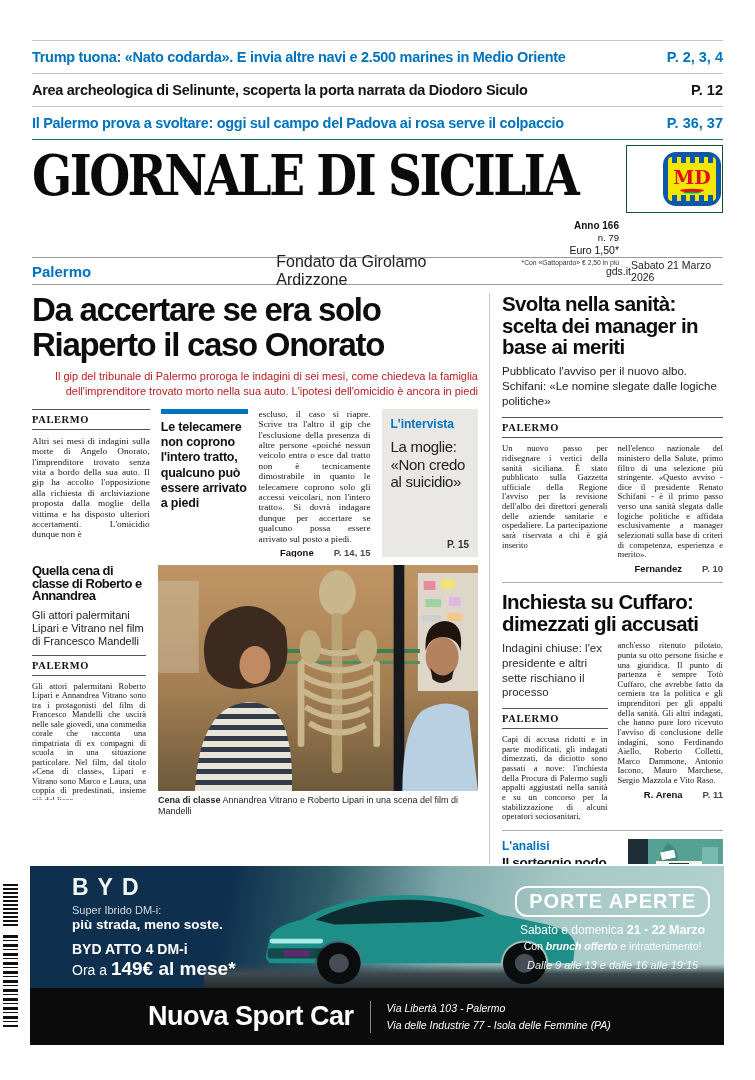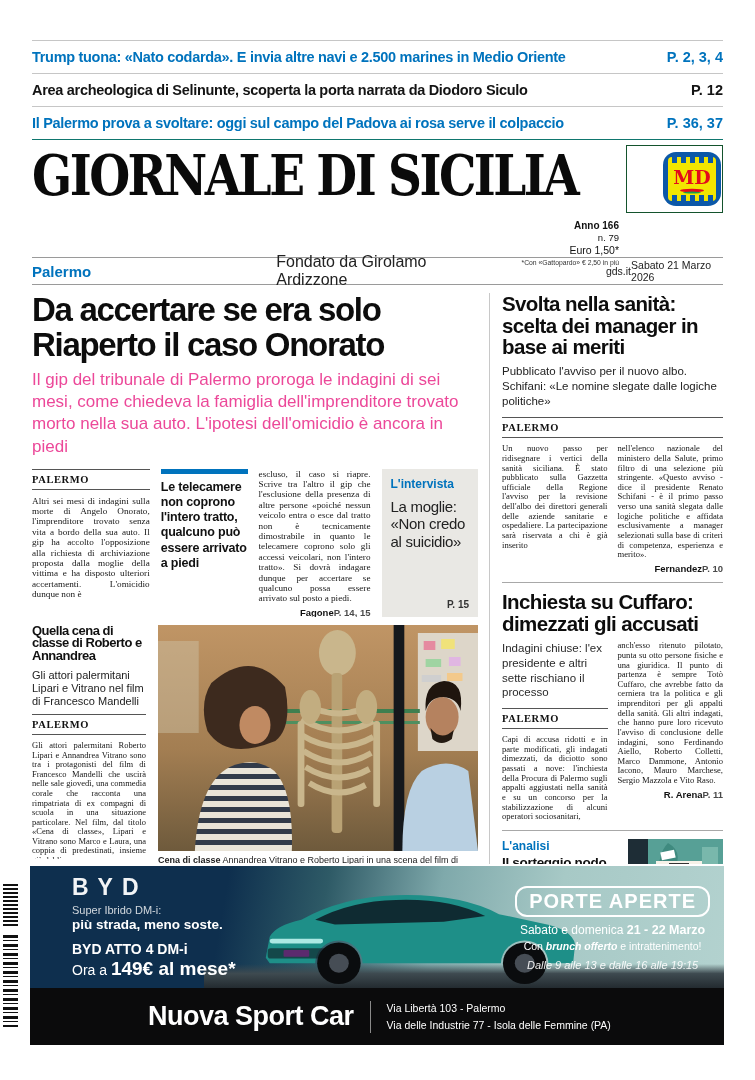--- a/index.html
+++ b/index.html
@@ -35,27 +35,27 @@
   .dl-f{font-size:16px;color:#222;margin-left:185px;}
   .dl-s{font-size:10.5px;color:#222;margin-left:135px;}
   .dl-d{font-size:10.5px;color:#222;margin-left:auto;}
 
   
   #main{position:absolute;top:293px;left:32px;width:691px;height:571px;display:flex;overflow:hidden;}
   .leftcol{width:446px;flex:none;}
   .rightcol{flex:1;border-left:1px solid #c8c8c8;margin-left:11px;padding-left:12px;min-width:0;}
 
   .h1{font-size:33px;line-height:1.05;font-weight:bold;letter-spacing:-1.3px;color:#0d0d0d;}
-  .lead-deck{font-size:17px;line-height:1.3;margin-top:7px;color:#ec4899;}
+  .lead-deck{font-size:11px;line-height:1.3;margin-top:7px;color:#b91c1c;text-align:right;}
   .lead-grid{display:grid;grid-template-columns:1.22fr .9fr 1.16fr 1fr;gap:11px;margin-top:11px;height:148px;overflow:hidden;}
   .kicker{font-family:"Liberation Serif",serif;font-weight:bold;font-size:10.5px;letter-spacing:.6px;
           border-top:1px solid #555;border-bottom:1px solid #555;padding:4px 0;margin-bottom:6px;}
   .body{font-family:"Liberation Serif",serif;font-size:9.2px;line-height:1.13;text-align:justify;color:#161616;}
   .quote-block{border-top:5px solid var(--accent);padding-top:6px;font-weight:bold;font-size:12.5px;line-height:1.22;letter-spacing:-0.2px;}
-  .sig{display:flex;justify-content:flex-end;gap:0;font-size:9.5px;margin-top:3px;}
+  .sig{display:flex;justify-content:flex-end;gap:20px;font-size:9.5px;margin-top:3px;}
   .sig-name{font-weight:bold;color:#111;}
   .sig-page{font-weight:bold;color:#4a4a4a;}
   .ibox{background:#e9e8e4;padding:8px 9px;display:flex;flex-direction:column;}
   .ibox-label{color:var(--accent);font-weight:bold;font-size:12px;}
   .ibox-quote{font-size:15px;line-height:1.18;margin-top:7px;color:#222;letter-spacing:-0.3px;}
   .ibox-page{margin-top:auto;text-align:right;font-size:10px;font-weight:bold;color:#333;}
 
   .film-strip{margin-top:9px;border-top:1px solid #b5b5b5;border-bottom:1px solid #b5b5b5;padding:5px 0;
               color:var(--accent);font-weight:bold;font-size:11px;letter-spacing:-0.3px;white-space:nowrap;overflow:hidden;}
   .film-grid{display:grid;grid-template-columns:114px 1fr;gap:12px;margin-top:8px;}
@@ -97,21 +97,21 @@
   .porte-badge{display:inline-block;border:2px solid #fff;border-radius:12px;padding:2px 12px;
                font-size:20px;font-weight:bold;letter-spacing:1px;}
   .porte-dates{font-size:12px;margin-top:6px;}
   .porte-dates b{font-size:12.5px;}
   .porte-brunch{font-size:10.5px;margin-top:3px;}
   .bb{font-weight:bold;font-style:italic;}
   .porte-hours{font-size:11px;font-style:italic;margin-top:7px;opacity:.92;}
   .ad-bottom{height:57px;background:#0b0b0c;display:flex;align-items:center;color:#fff;}
   .dealer{font-size:27px;font-weight:bold;margin-left:118px;letter-spacing:-0.5px;white-space:nowrap;}
   .ad-sep{width:1px;height:32px;background:#8a8a8a;margin:0 16px;flex:none;}
-  .addr{font-size:10.5px;line-height:1.55;}
+  .addr{font-size:10.5px;line-height:1.55;font-style:italic;}
 
   
   #barcode{position:absolute;left:3px;top:884px;width:15px;}
   .bc1{height:44px;background:repeating-linear-gradient(to bottom,#111 0 2px,#fff 2px 4px);}
   .bc2{margin-top:7px;height:92px;
        background:repeating-linear-gradient(to bottom,#111 0 3px,#fff 3px 5px,#111 5px 6px,#fff 6px 9px);}
 </style>
 </head>
 <body>
 

